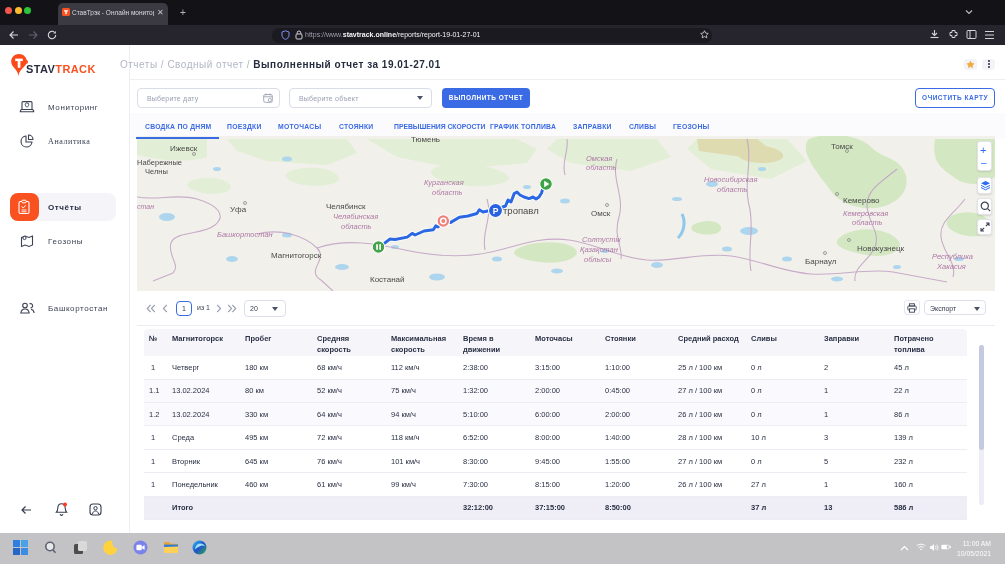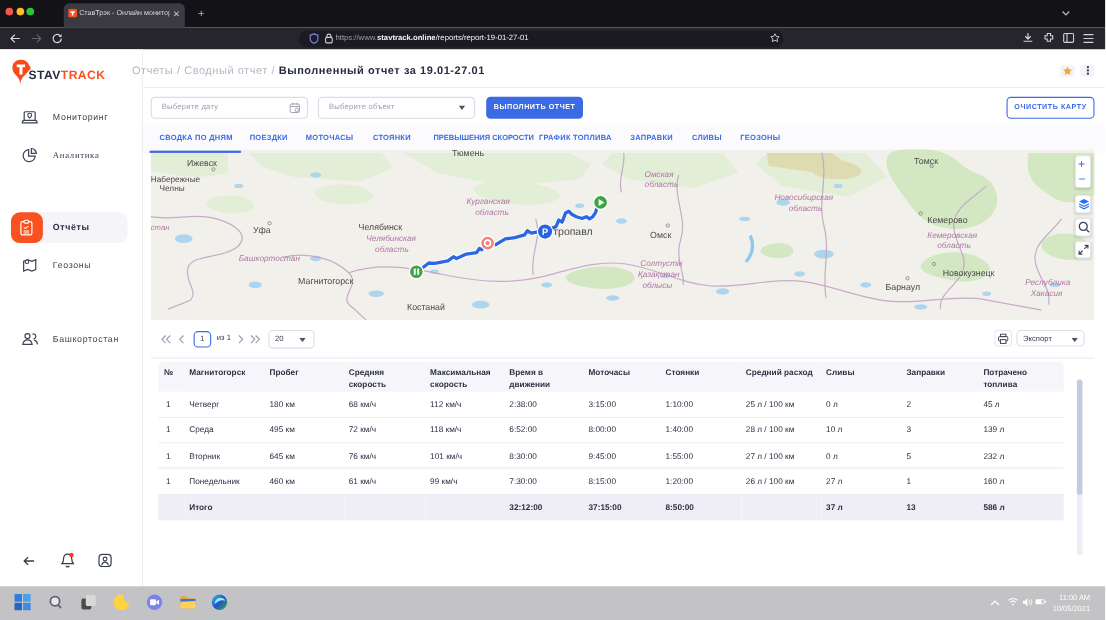--- a/index.html
+++ b/index.html
@@ -469,20 +469,48 @@
             <td>180 км</td>
             <td>68 км/ч</td>
             <td>112 км/ч</td>
             <td>2:38:00</td>
             <td>3:15:00</td>
             <td>1:10:00</td>
             <td>25 л / 100 км</td>
             <td>0 л</td>
             <td>2</td>
             <td>45 л</td>
+          </tr>
+        <tr class="sub">
+            <td style="padding-left:5px;">1.1</td>
+            <td>13.02.2024</td>
+            <td>80 км</td>
+            <td>52 км/ч</td>
+            <td>75 км/ч</td>
+            <td>1:32:00</td>
+            <td>2:00:00</td>
+            <td>0:45:00</td>
+            <td>27 л / 100 км</td>
+            <td>0 л</td>
+            <td>1</td>
+            <td>22 л</td>
+          </tr>
+        <tr class="sub">
+            <td style="padding-left:5px;">1.2</td>
+            <td>13.02.2024</td>
+            <td>330 км</td>
+            <td>64 км/ч</td>
+            <td>94 км/ч</td>
+            <td>5:10:00</td>
+            <td>6:00:00</td>
+            <td>2:00:00</td>
+            <td>26 л / 100 км</td>
+            <td>0 л</td>
+            <td>1</td>
+            <td>86 л</td>
           </tr>
         <tr>
             <td style="padding-left:7px;">1</td>
             <td>Среда</td>
             <td>495 км</td>
             <td>72 км/ч</td>
             <td>118 км/ч</td>
             <td>6:52:00</td>
             <td>8:00:00</td>
             <td>1:40:00</td>

